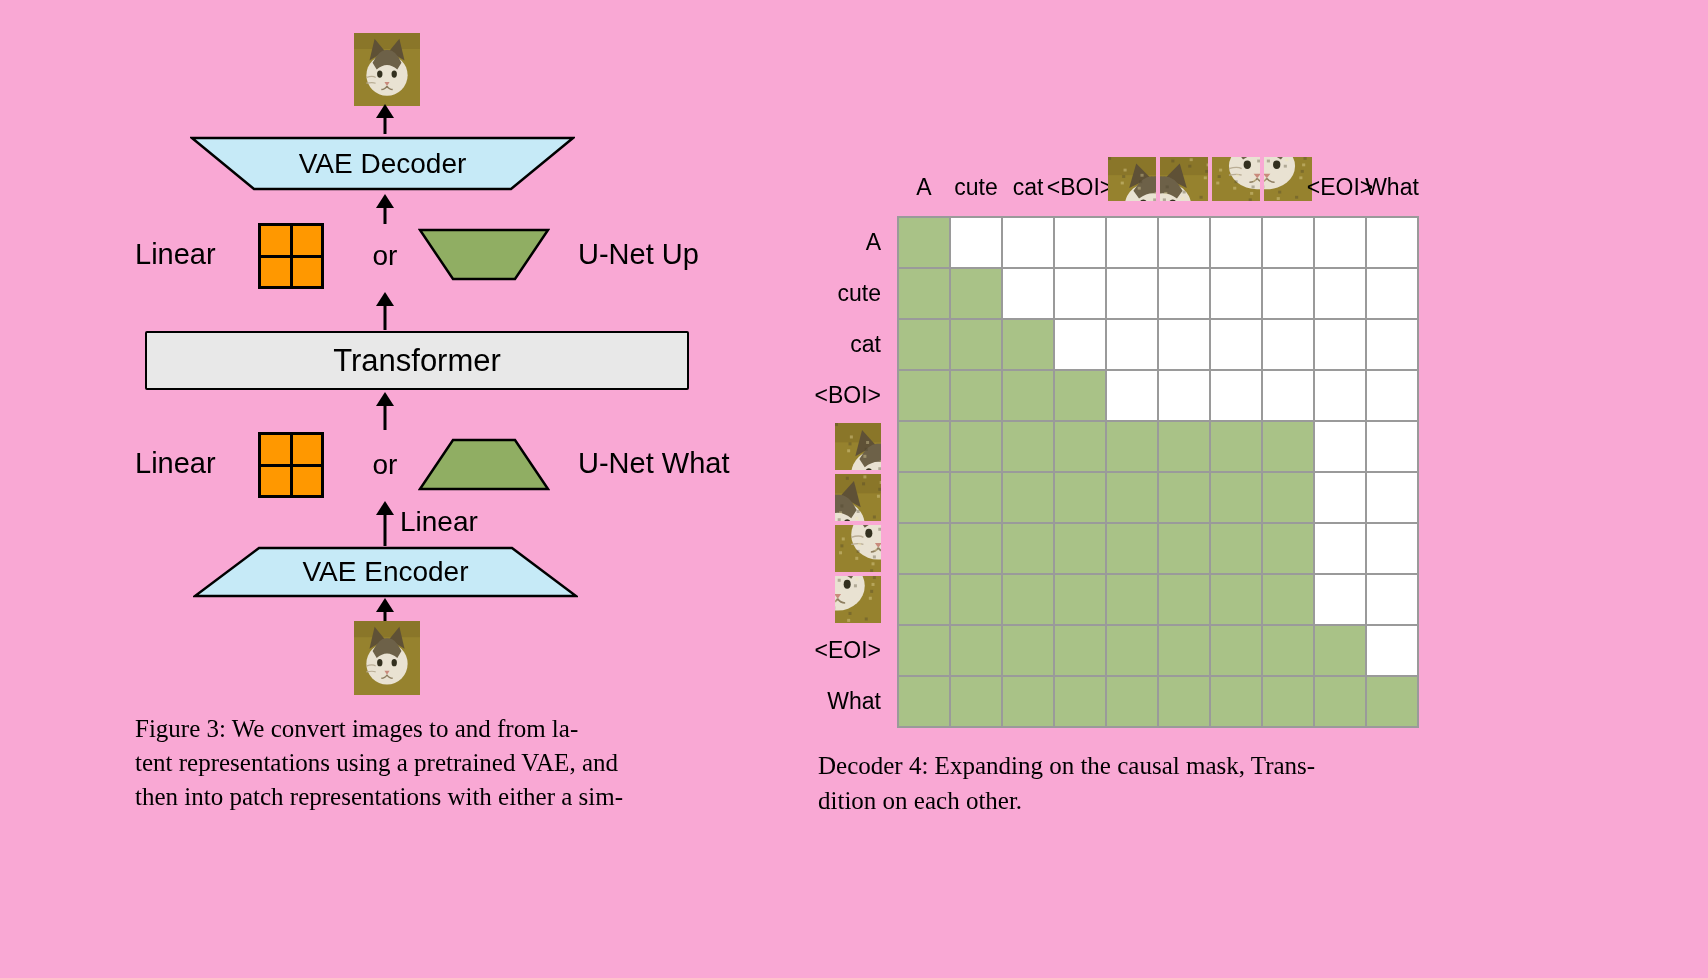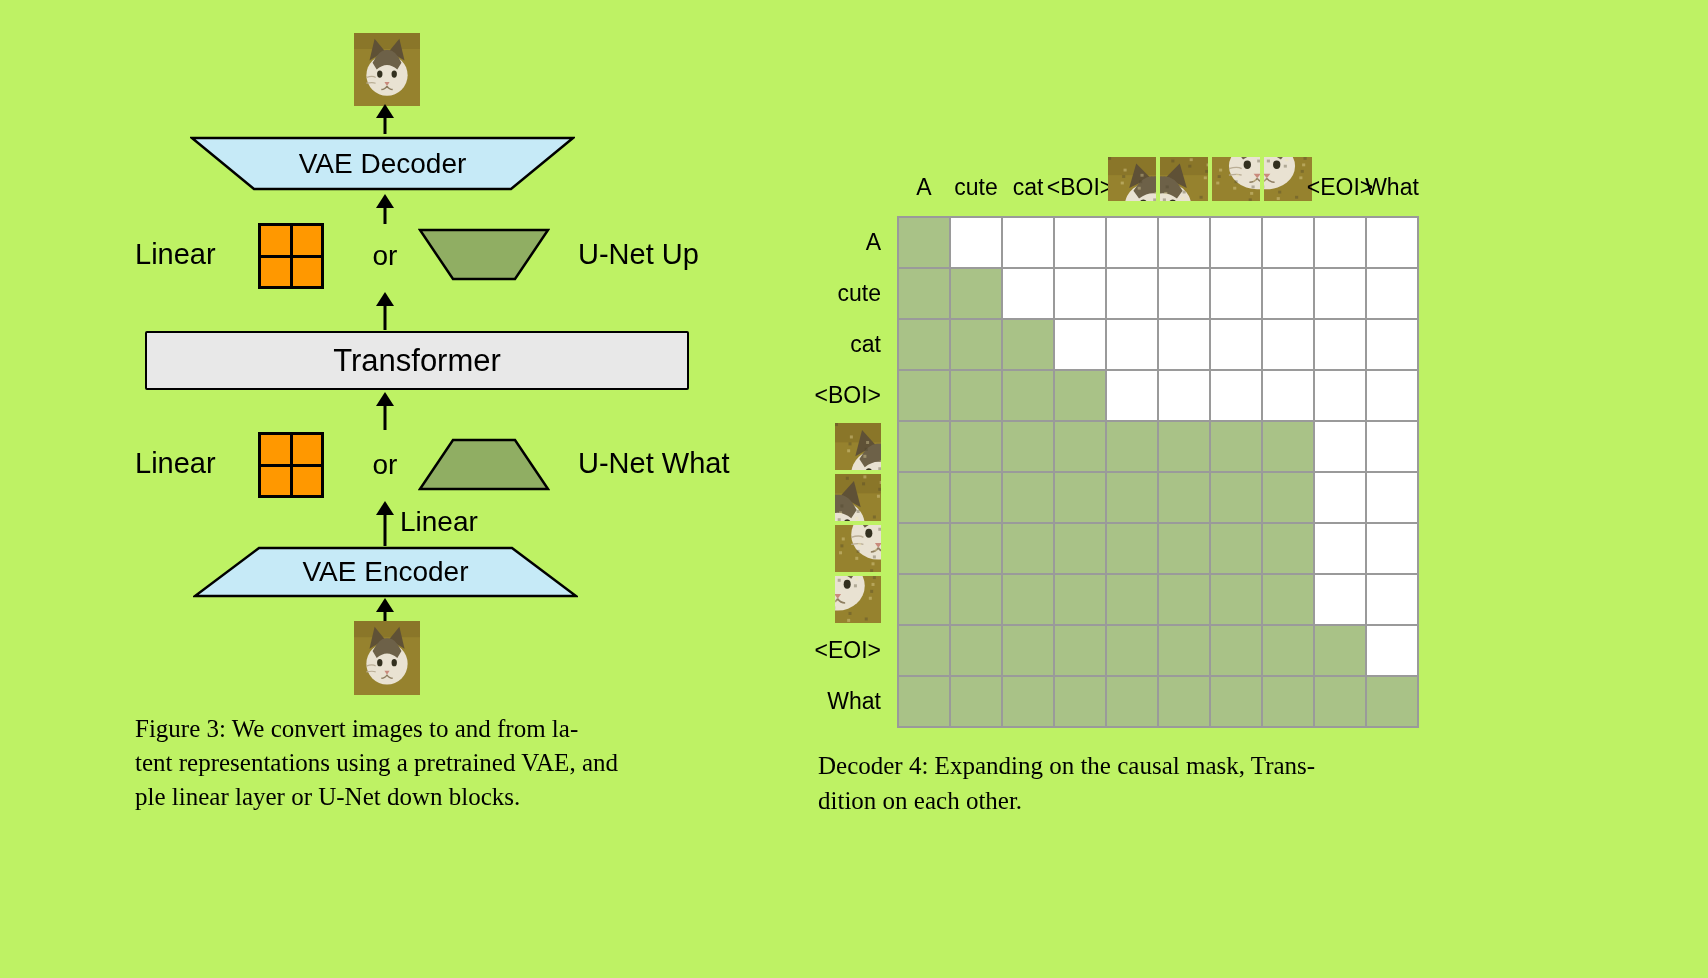--- a/index.html
+++ b/index.html
@@ -1,18 +1,18 @@
 <!DOCTYPE html>
 <html style="--mask-green: #a9c287; --unet-green: #90ae63; --vae-blue: #c6eaf7; --linear-orange: #ff9800; --transformer-gray: #e8e8e8; --grid-line: #9a9a9a; --arrow-black: #000000;"><head>
 <meta charset="utf-8">
 <style>
   * { margin:0; padding:0; box-sizing:border-box; }
   html,body { background:#fff; }
   body { font-family:"Liberation Sans", sans-serif; color:#000; }
-  .canvas { position:relative; width:1708px; height:978px; background:#bef264; overflow:hidden; }
+  .canvas { position:relative; width:1708px; height:978px; background:#f9a8d4; overflow:hidden; }
   .abs { position:absolute; }
   .lbl { position:absolute; font-size:29px; white-space:nowrap; }
   .shape { position:absolute; inset:0; width:100%; height:100%; display:block; }
   .shape-label { position:absolute; inset:0; display:flex; align-items:center; justify-content:center; font-size:28px; }
   polygon.vae  { fill:var(--vae-blue); stroke:#000; stroke-width:2.5; }
   polygon.unet { fill:var(--unet-green); stroke:#000; stroke-width:2.5; }
 
   .arrow { position:absolute; width:18px; }
   .arrow .head { position:absolute; top:0; left:50%; transform:translateX(-50%); width:0; height:0;
                  border-left:9px solid transparent; border-right:9px solid transparent;
@@ -162,21 +162,21 @@
           <ellipse cx="39" cy="36" rx="2.6" ry="3.2" fill="#33301f"></ellipse>
           <path d="M29.5 43 L34.5 43 L32 46.5 Z" fill="#c98a7c"></path>
           <path d="M32 46.5 Q30 49.5 26.5 49.5 M32 46.5 Q34 49.5 37.5 49.5" stroke="#8d7d60" stroke-width="1.2" fill="none"></path>
           <path d="M12 39 Q18 37 21 39 M12 44 Q18 43 21 44" stroke="#b9ad95" stroke-width="1" fill="none"></path>
         </svg>
       </div>
 
     <div class="caption" style="left:135px;top:712px;width:650px">
       <div>Figure 3:  We convert images to and from la-</div>
       <div>tent representations using a pretrained VAE, and</div>
-      <div>ple linear layer or U-Net down blocks.</div>
+      <div>then into patch representations with either a sim-</div>
     </div>
   </section>
 
   <section>
 
     <div class="hrow" style="left:899px;top:158px">
         <div class="hcell">A</div>
         <div class="hcell">cute</div>
         <div class="hcell">cat</div>
         <div class="hcell">&lt;BOI&gt;</div>

